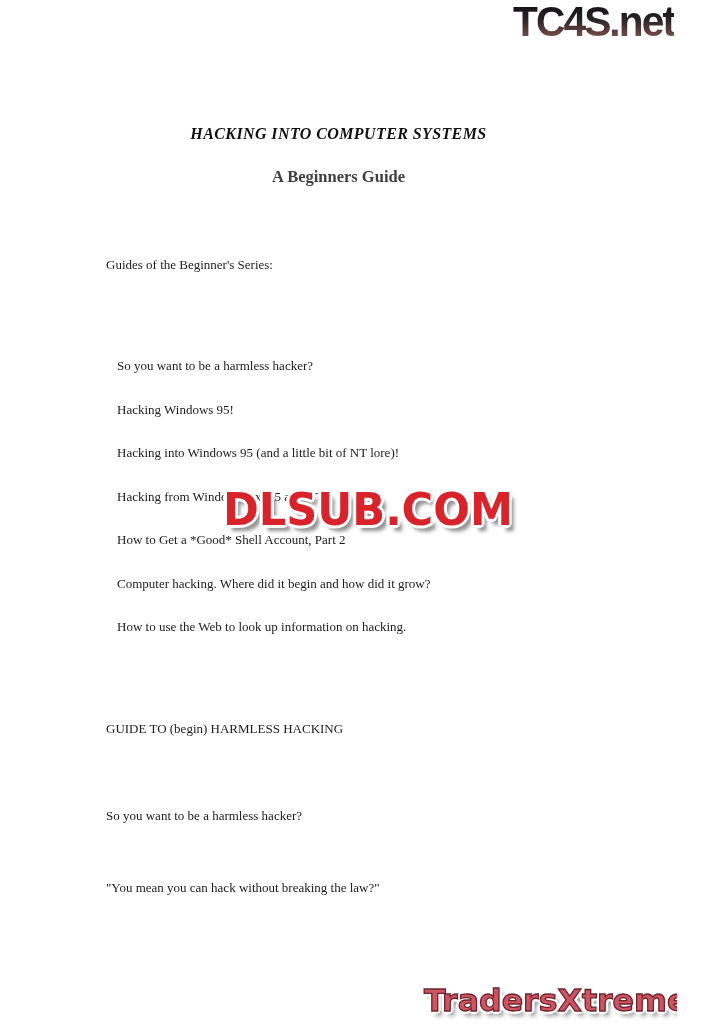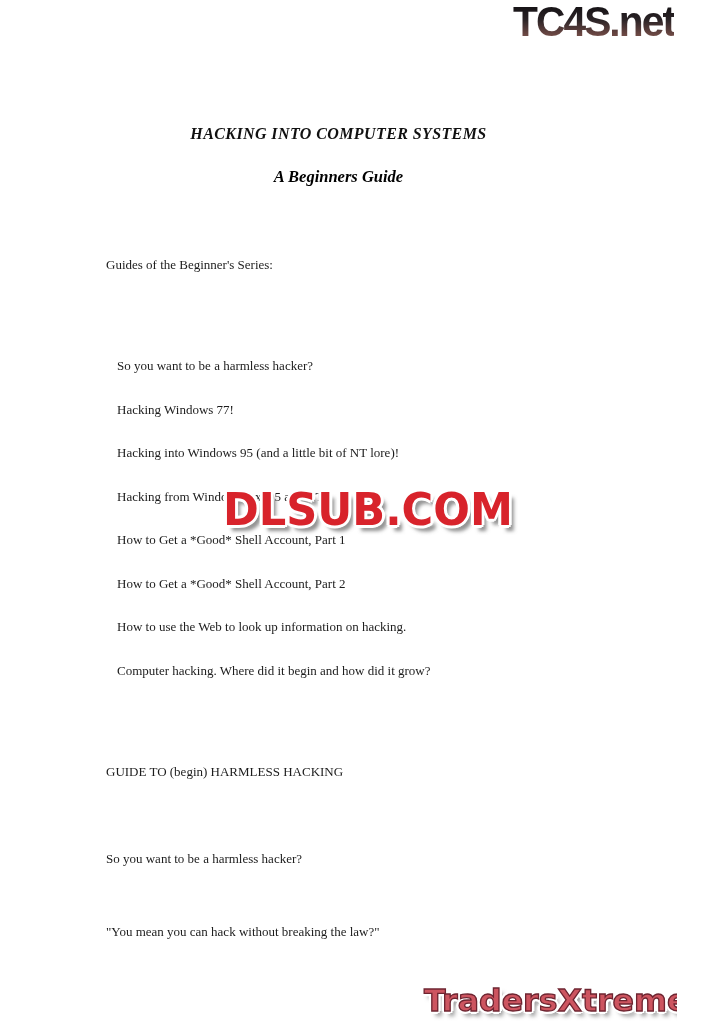--- a/index.html
+++ b/index.html
@@ -44,23 +44,22 @@
     letter-spacing: 0.4px;
     color: #111;
   }
   .doc-subtitle {
     position: absolute;
     top: 167px;
     left: 0;
     width: 100%;
     text-align: center;
     font-weight: bold;
-    font-style: italic;
     font-size: 16.5px;
-    color: #000000;
+    color: #404040;
   }
 
   
   .body-text {
     position: absolute;
     left: 106px;
     top: 214px;
     width: 560px;
     font-size: 13px;
     line-height: 14.5px;
@@ -120,27 +119,26 @@
   <div class="doc-title">HACKING INTO COMPUTER SYSTEMS</div>
 
   <div class="doc-subtitle">A Beginners Guide</div>
 
   <div class="body-text">
 
     <p>Guides of the Beginner's Series:</p>
 
     <div class="series-list">
       <div>So you want to be a harmless hacker?</div>
-      <div>Hacking Windows 77!</div>
+      <div>Hacking Windows 95!</div>
       <div>Hacking into Windows 95 (and a little bit of NT lore)!</div>
       <div>Hacking from Windows 7.x, 95 and NT</div>
-      <div>How to Get a *Good* Shell Account, Part 1</div>
       <div>How to Get a *Good* Shell Account, Part 2</div>
+      <div>Computer hacking. Where did it begin and how did it grow?</div>
       <div>How to use the Web to look up information on hacking.</div>
-      <div>Computer hacking. Where did it begin and how did it grow?</div>
     </div>
 
     <p>GUIDE TO (begin) HARMLESS HACKING</p>
 
 
     <p>So you want to be a harmless hacker?</p>
 
     <p>"You mean you can hack without breaking the law?"</p>
 
     

